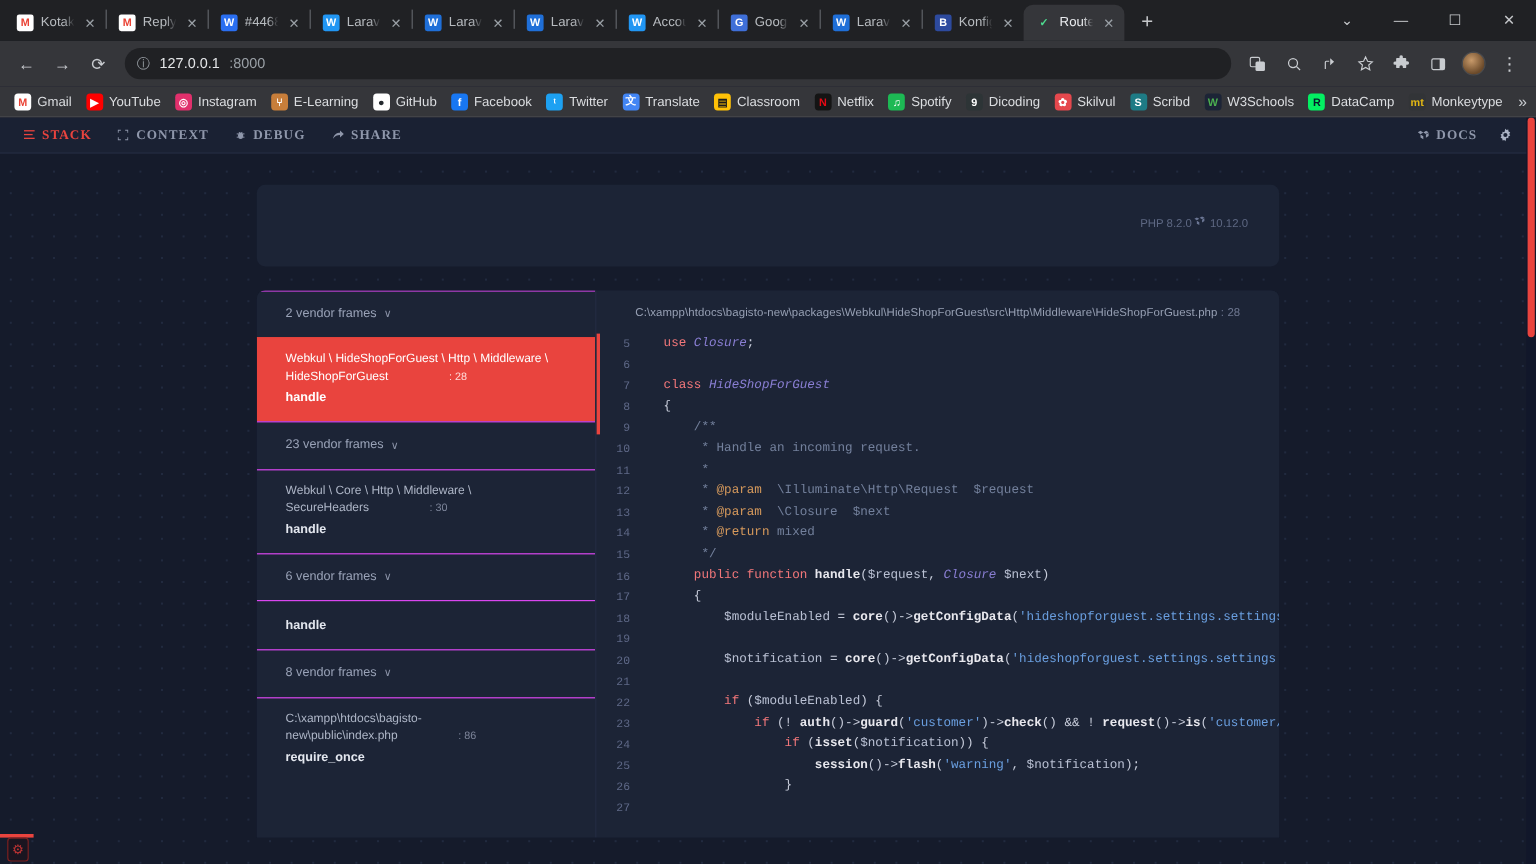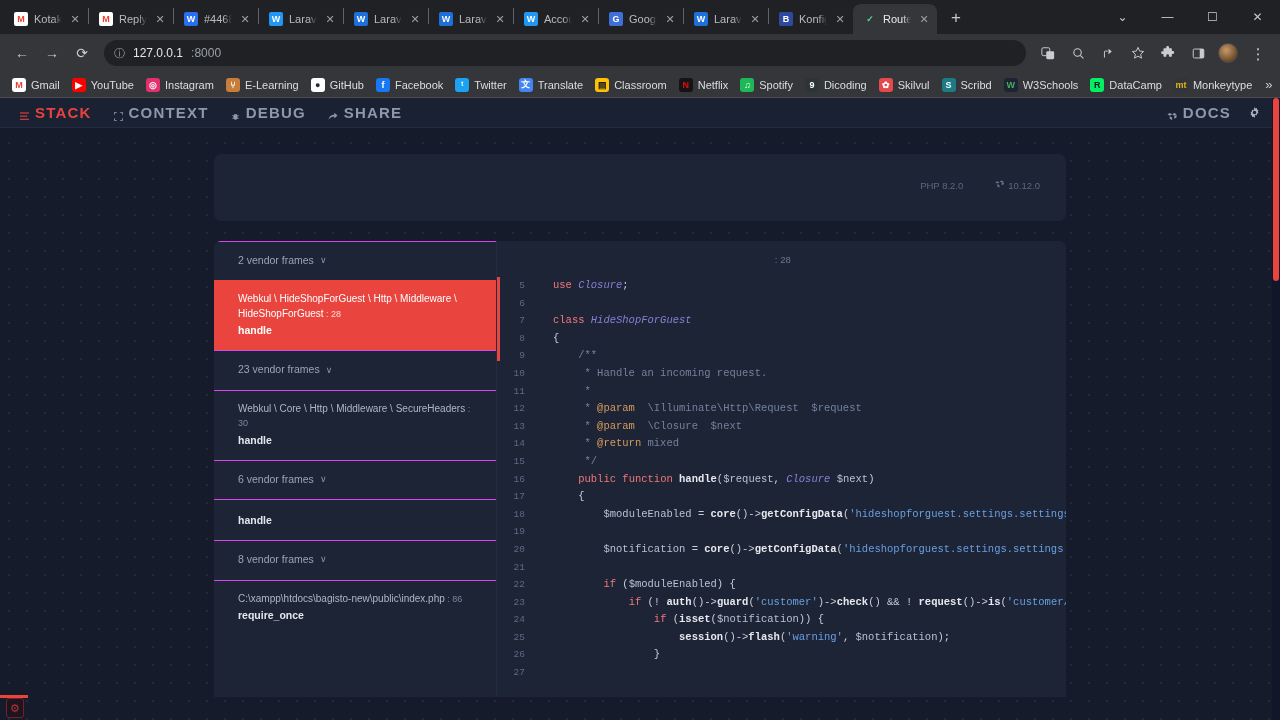--- a/index.html
+++ b/index.html
@@ -120,23 +120,23 @@
     background-size: 18px 18px;
   }
 
   .ig-nav {
     height: 30px; background: #1a2133;
     display: flex; align-items: center;
     padding: 0 20px; gap: 22px;
     border-bottom: 1px solid #232c42;
   }
   .ig-navitem {
-    display: flex; align-items: flex-end; gap: 6px;
-    font-size: 15px; font-weight: bold; letter-spacing: .08em;
-    color: #8f97ab; text-transform: uppercase;
+    display: flex; align-items: center; gap: 6px;
+    font-size: 11px; font-weight: bold; letter-spacing: .08em;
+    color: #8f97ab; text-transform: uppercase; font-family: Liberation Serif, serif;
   }
   .ig-navitem.active { color: #e8433e; }
   .ig-navitem .ico { display: flex; align-items: center; }
   .ig-nav-right { margin-left: auto; display: flex; align-items: center; gap: 18px; }
 
   .ig-body { padding: 26px 214px 0 214px; }
 
   .ig-card {
     background: #1c2436;
     border-radius: 7px;
@@ -146,21 +146,21 @@
   .ig-excrow { display: flex; align-items: flex-start; }
   .ig-exception {
     display: inline-block;
     background: #242d42;
     color: #9fa8bd;
     font-size: 10.5px;
     padding: 3px 7px;
     border-radius: 3px;
     letter-spacing: .01em;
   }
-  .ig-versions { margin-left: auto; display: flex; gap: 32px; color: #5d6782; font-size: 9.5px; align-items: center; }
+  .ig-versions { margin-left: auto; display: flex; gap: 2px; color: #5d6782; font-size: 9.5px; align-items: center; }
   .ig-versions .v { display: flex; align-items: center; gap: 4px; }
   .ig-message {
     margin-top: 16px;
     font-size: 14.5px;
     font-weight: bold;
     color: #eef1f7;
     letter-spacing: .01em;
   }
 
   .ig-lower {
@@ -178,21 +178,21 @@
     height: 36px; display: flex; align-items: center; gap: 7px;
     padding: 0 24px; color: #98a1b5; font-size: 10.5px;
   }
   .frame {
     padding: 11px 24px 12px 24px;
     border-top: 1px solid #d946ef;
     color: #aeb6c7;
     line-height: 1.45;
   }
   .frame .fpath { font-size: 10px; word-break: break-word; }
-  .frame .fpath .ln { color: #7c8499; font-size: 9px; }
+  .frame .fpath .ln { color: #7c8499; font-size: 9px; padding-left: 48px; }
   .frame .fmeth { font-size: 10.5px; font-weight: bold; color: #e3e7ef; margin-top: 2px; }
   .frame.vendor { color: #9aa3b8; font-size: 10.5px; display: flex; align-items: center; gap: 6px; }
   .frame.sel { background: #e9443e; border-top-color: #e9443e; }
   .frame.sel .fpath, .frame.sel .fmeth { color: #ffffff; }
   .frame.sel .fpath .ln { color: #ffd9d7; }
   .chev { font-size: 9px; color: #8b93a8; }
 
   
   .codewrap { flex: 1 1 auto; background: #1c2436; position: relative; overflow: hidden; border-left:1px solid #232c42;}
   .codepath {
@@ -556,20 +556,21 @@
               <div class="frame">
                 <div class="fpath">C:\xampp\htdocs\bagisto-new\public\index.php<span class="ln"> : 86</span></div>
                 <div class="fmeth">require_once</div>
               </div>
             </div>
         </div>
 
         <div class="codewrap">
           <div class="railred"></div>
           <div class="codepath">
+            <span>C:\xampp\htdocs\bagisto-new\packages\Webkul\HideShopForGuest\src\Http\Middleware\HideShopForGuest.php</span>
               <span class="ln">&nbsp;:&nbsp;</span>
               <span class="ln">28</span>
           </div>
           <div class="code" id="code-container"><div class="cline"><div class="cnum">5</div><div class="ctext"><span class="k">use </span><span class="cn">Closure</span><span class="op">;</span></div></div><div class="cline"><div class="cnum">6</div><div class="ctext"></div></div><div class="cline"><div class="cnum">7</div><div class="ctext"><span class="k">class </span><span class="cn">HideShopForGuest</span></div></div><div class="cline"><div class="cnum">8</div><div class="ctext"><span class="op">{</span></div></div><div class="cline"><div class="cnum">9</div><div class="ctext"><span class="cm">    /**</span></div></div><div class="cline"><div class="cnum">10</div><div class="ctext"><span class="cm">     * Handle an incoming request.</span></div></div><div class="cline"><div class="cnum">11</div><div class="ctext"><span class="cm">     *</span></div></div><div class="cline"><div class="cnum">12</div><div class="ctext"><span class="cm">     * </span><span class="tg">@param</span><span class="cm">  \Illuminate\Http\Request  $request</span></div></div><div class="cline"><div class="cnum">13</div><div class="ctext"><span class="cm">     * </span><span class="tg">@param</span><span class="cm">  \Closure  $next</span></div></div><div class="cline"><div class="cnum">14</div><div class="ctext"><span class="cm">     * </span><span class="tg">@return</span><span class="cm"> mixed</span></div></div><div class="cline"><div class="cnum">15</div><div class="ctext"><span class="cm">     */</span></div></div><div class="cline"><div class="cnum">16</div><div class="ctext"><span class="op">    </span><span class="k">public </span><span class="k">function </span><span class="fn">handle</span><span class="op">(</span><span class="var">$request</span><span class="op">, </span><span class="cn">Closure </span><span class="var">$next</span><span class="op">)</span></div></div><div class="cline"><div class="cnum">17</div><div class="ctext"><span class="op">    {</span></div></div><div class="cline"><div class="cnum">18</div><div class="ctext"><span class="op">        </span><span class="var">$moduleEnabled</span><span class="op"> = </span><span class="fn">core</span><span class="op">()-&gt;</span><span class="fn">getConfigData</span><span class="op">(</span><span class="st">'hideshopforguest.settings.settings.hide-shop-before-login'</span></div></div><div class="cline"><div class="cnum">19</div><div class="ctext"></div></div><div class="cline"><div class="cnum">20</div><div class="ctext"><span class="op">        </span><span class="var">$notification</span><span class="op"> = </span><span class="fn">core</span><span class="op">()-&gt;</span><span class="fn">getConfigData</span><span class="op">(</span><span class="st">'hideshopforguest.settings.settings.hide-shop-before-login.notification'</span></div></div><div class="cline"><div class="cnum">21</div><div class="ctext"></div></div><div class="cline"><div class="cnum">22</div><div class="ctext"><span class="op">        </span><span class="k">if </span><span class="op">(</span><span class="var">$moduleEnabled</span><span class="op">) {</span></div></div><div class="cline"><div class="cnum">23</div><div class="ctext"><span class="op">            </span><span class="k">if </span><span class="op">(! </span><span class="fn">auth</span><span class="op">()-&gt;</span><span class="fn">guard</span><span class="op">(</span><span class="st">'customer'</span><span class="op">)-&gt;</span><span class="fn">check</span><span class="op">() &amp;&amp; ! </span><span class="fn">request</span><span class="op">()-&gt;</span><span class="fn">is</span><span class="op">(</span><span class="st">'customer/*'</span></div></div><div class="cline"><div class="cnum">24</div><div class="ctext"><span class="op">                </span><span class="k">if </span><span class="op">(</span><span class="fn">isset</span><span class="op">(</span><span class="var">$notification</span><span class="op">)) {</span></div></div><div class="cline"><div class="cnum">25</div><div class="ctext"><span class="op">                    </span><span class="fn">session</span><span class="op">()-&gt;</span><span class="fn">flash</span><span class="op">(</span><span class="st">'warning'</span><span class="op">, </span><span class="var">$notification</span><span class="op">);</span></div></div><div class="cline"><div class="cnum">26</div><div class="ctext"><span class="op">                }</span></div></div><div class="cline"><div class="cnum">27</div><div class="ctext"></div></div></div>
         </div>
 
       </div>
     </div>
 
     <div class="vscroll">

